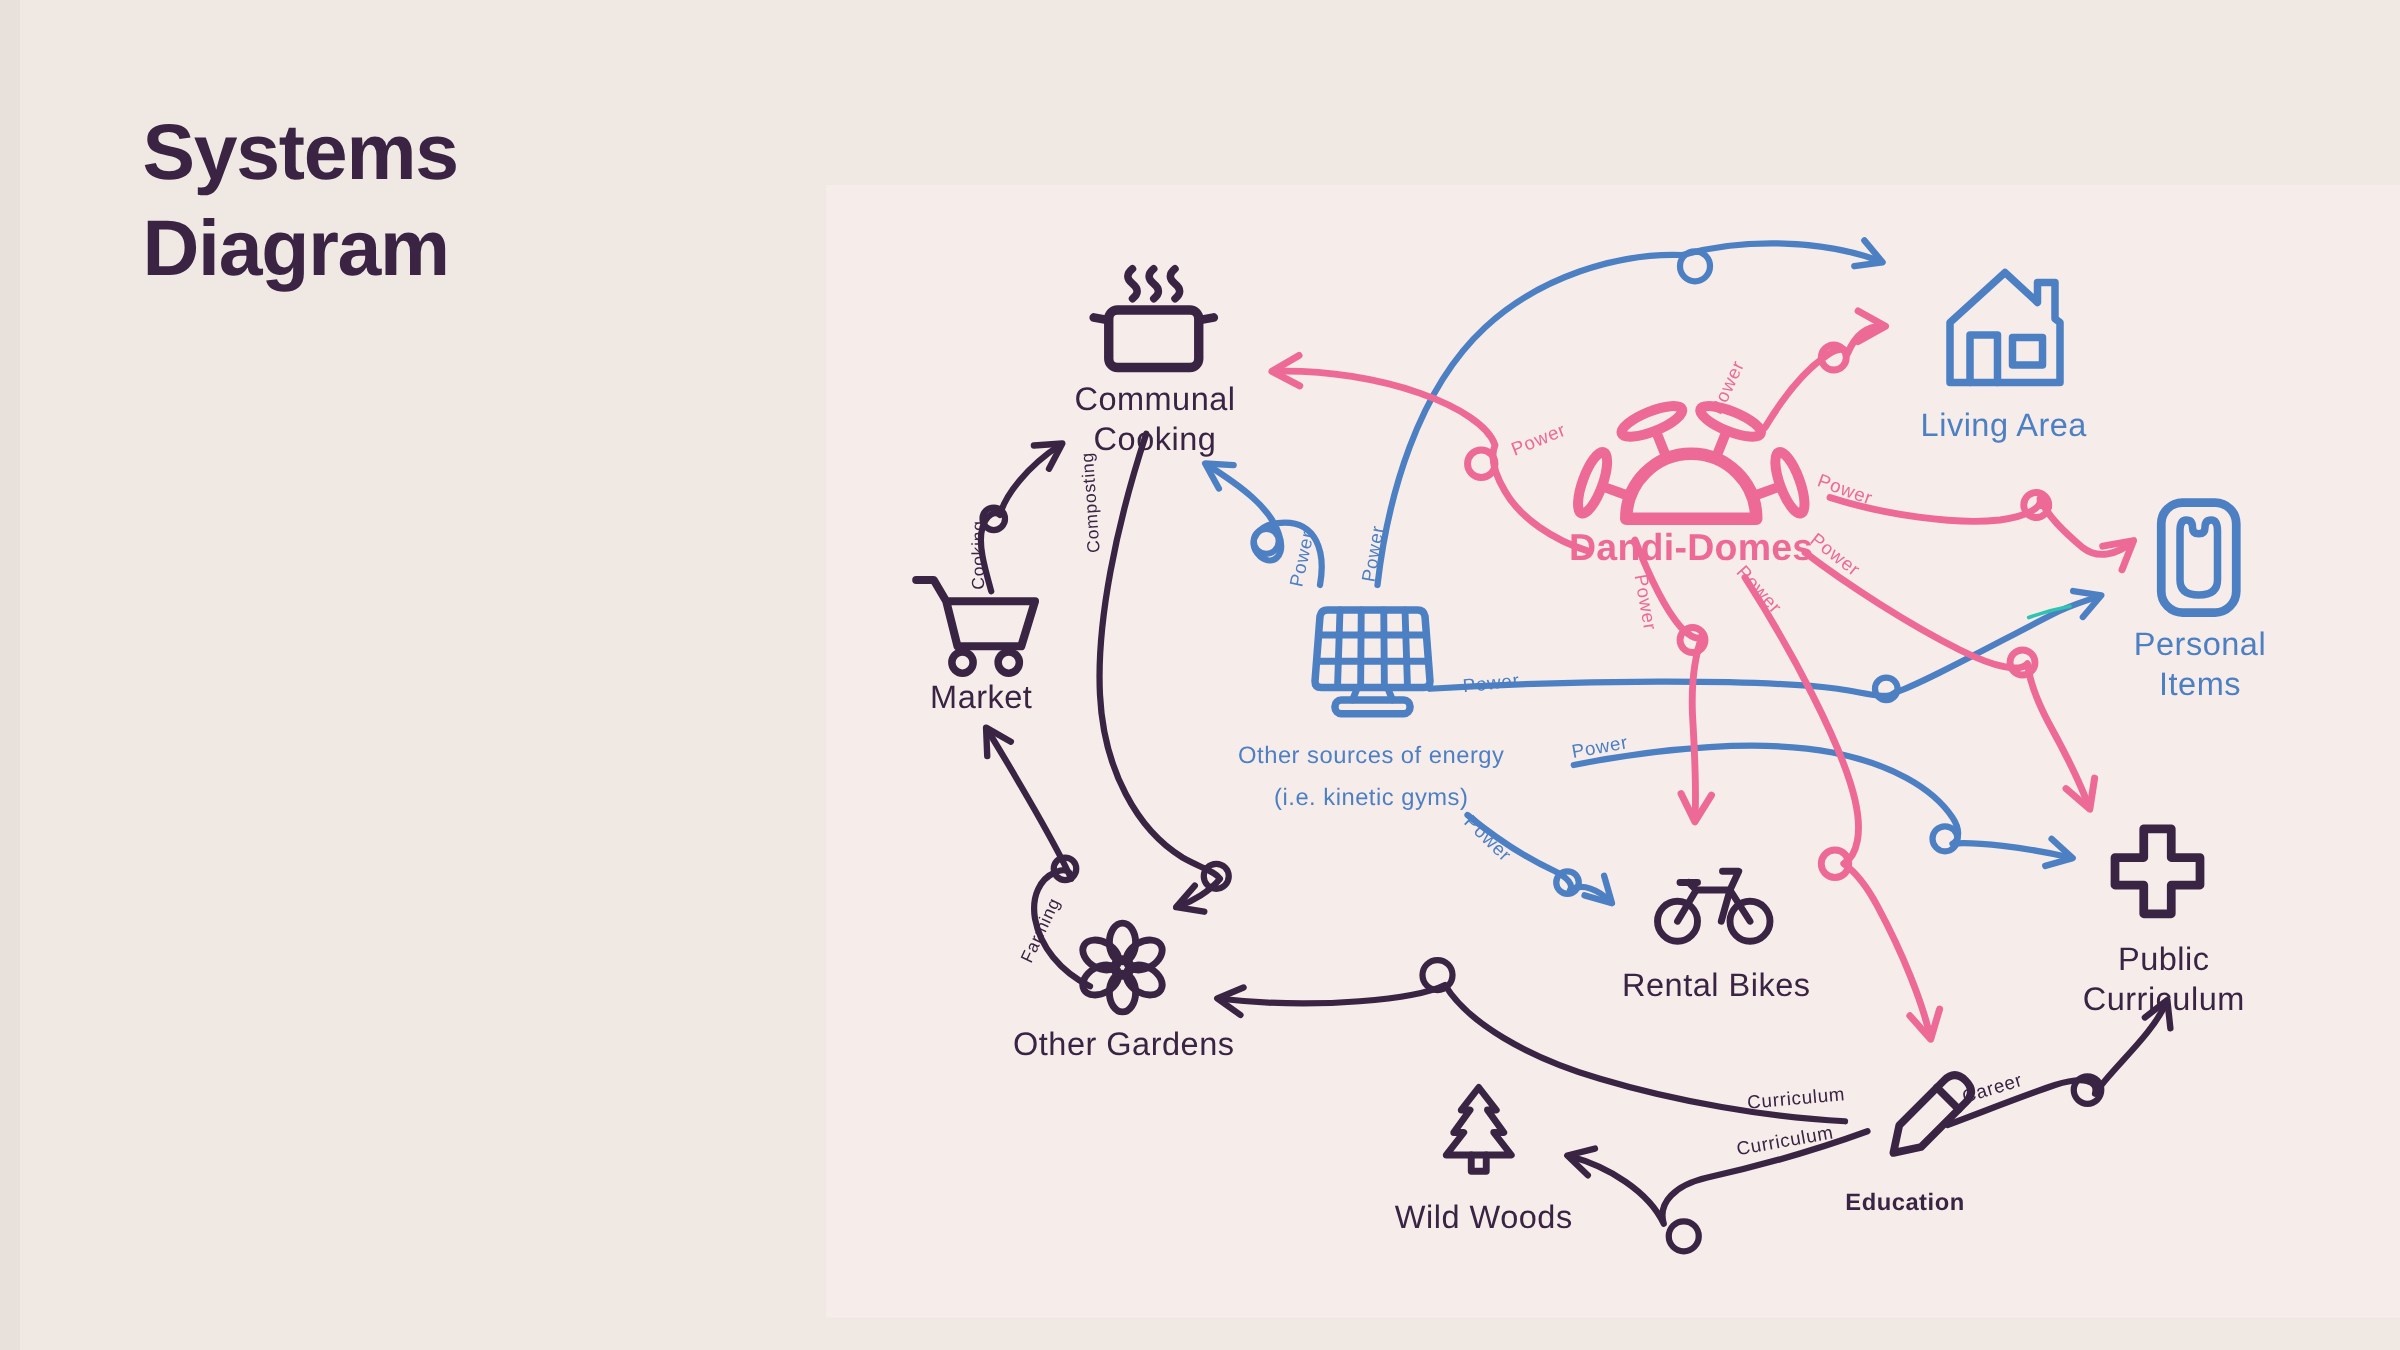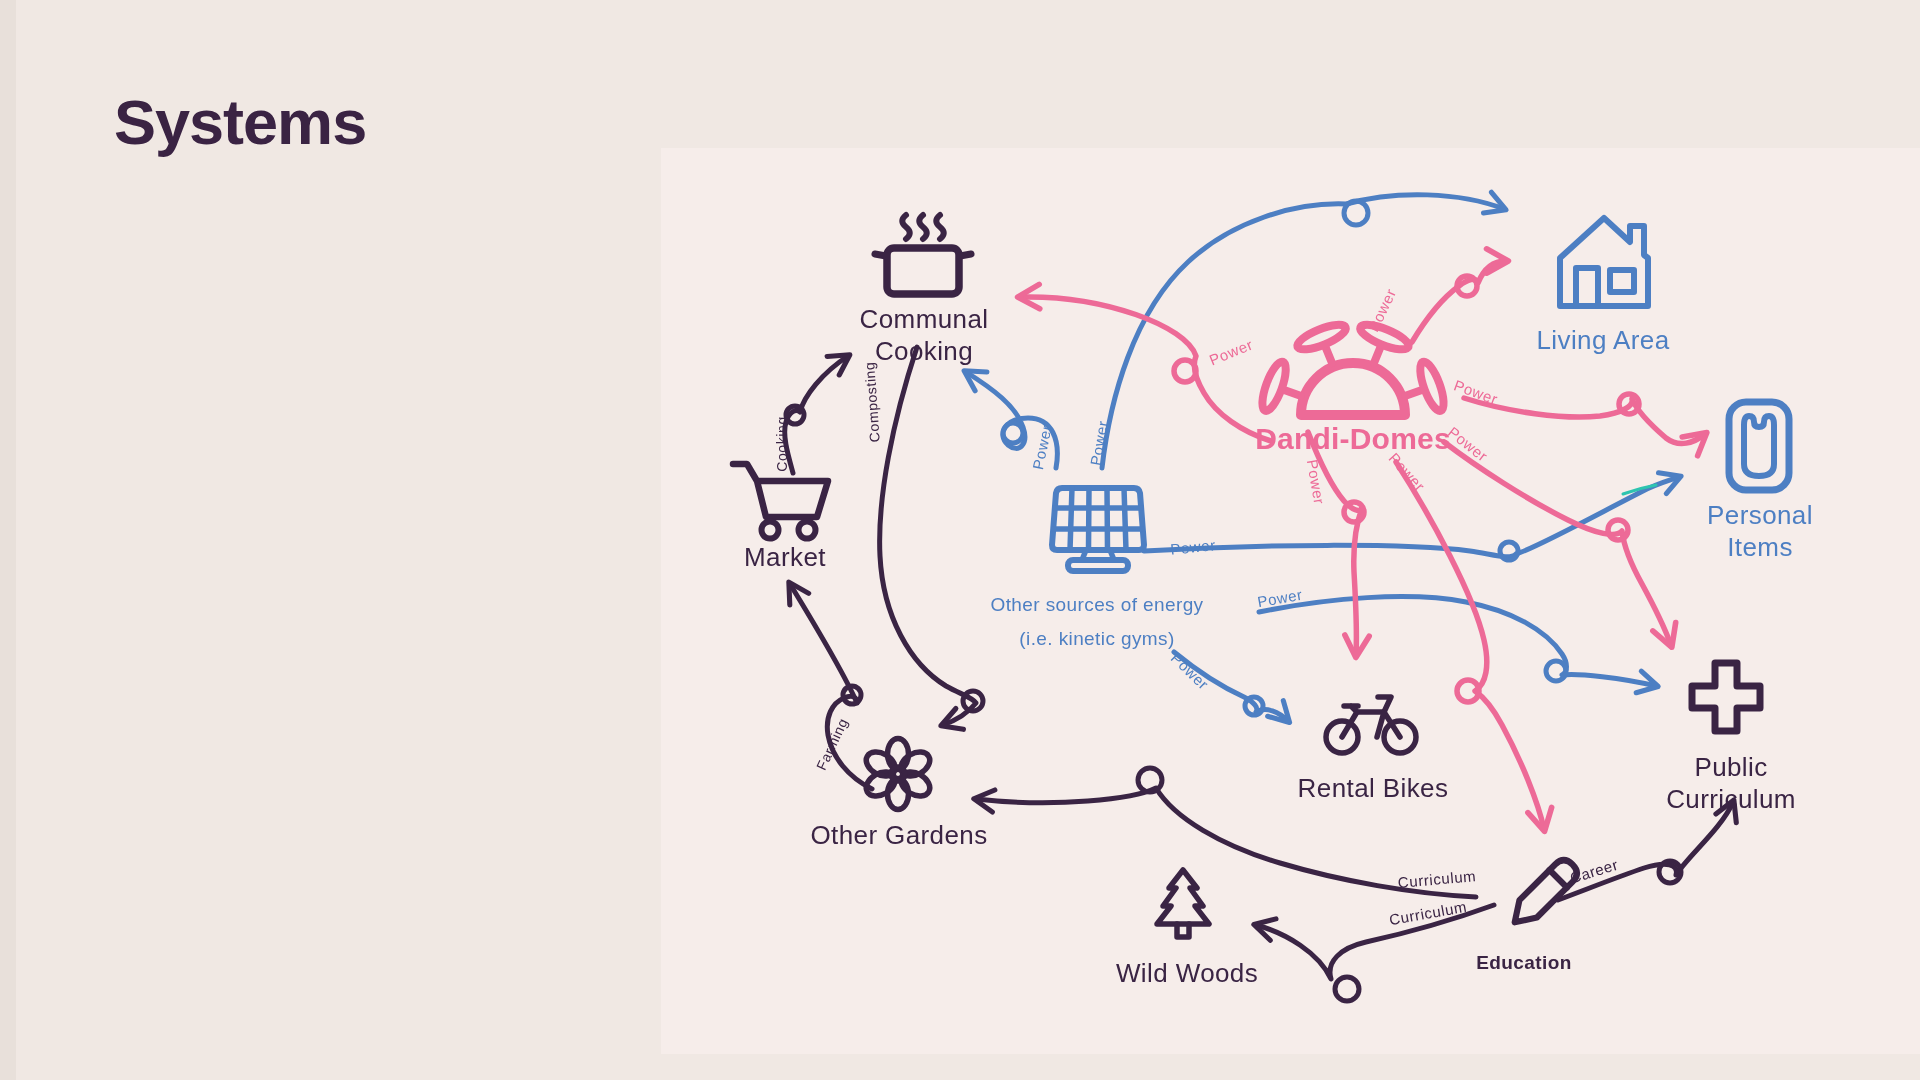--- a/index.html
+++ b/index.html
@@ -23,20 +23,21 @@
   .edge-label.pink{color:#ed6a97;}
   .edge-label.blue{color:#4d7fc3;}
 </style>
 </head>
 <body>
 
 <div class="canvas">
 
   <div class="title">
     <div>Systems</div>
+    <div>Diagram</div>
   </div>
 
   <div class="panel"></div>
 
   <svg class="wires" width="1920" height="1080" viewBox="0 0 1920 1080">
     <defs>
       <marker id="arrow-dark" viewBox="0 0 14 14" refX="10" refY="7" markerWidth="6.2" markerHeight="6.2" orient="auto-start-reverse">
         <path d="M2,2 L11,7 L2,12" fill="none" stroke="#3a2444" stroke-width="2.3" stroke-linecap="round" stroke-linejoin="round"></path>
       </marker>
       <marker id="arrow-pink" viewBox="0 0 14 14" refX="10" refY="7" markerWidth="6.2" markerHeight="6.2" orient="auto-start-reverse">

